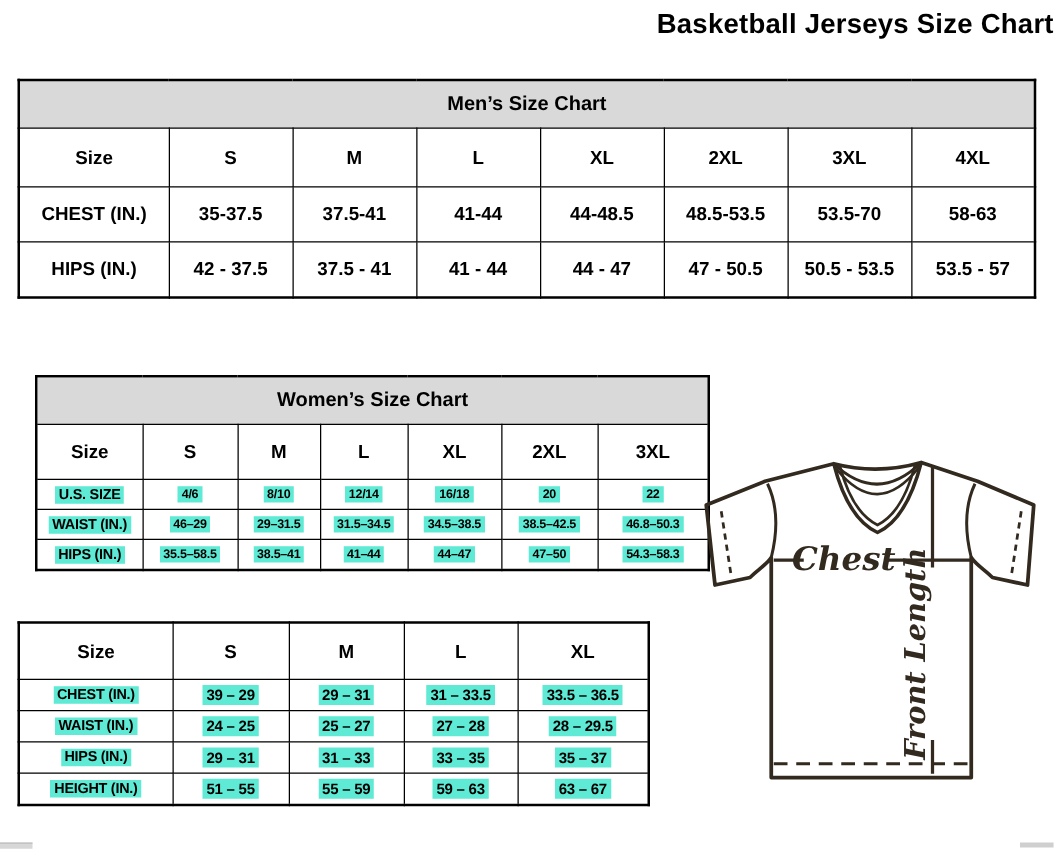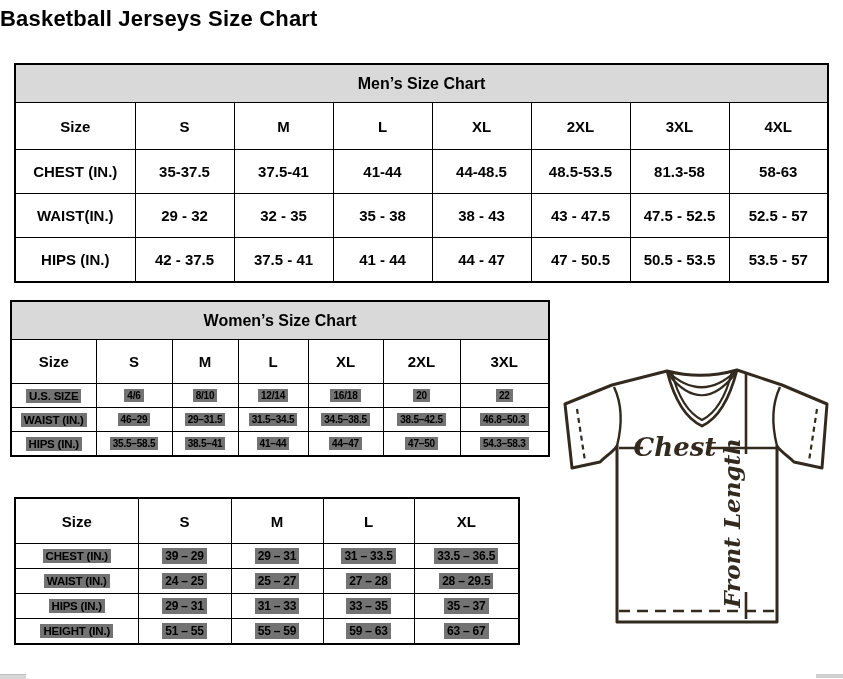--- a/index.html
+++ b/index.html
@@ -1,50 +1,50 @@
 <!DOCTYPE html>
 <html><head>
 <meta charset="utf-8">
 <style>
   html,body{margin:0;padding:0;}
   body{
     width:843px;height:679px;position:relative;overflow:hidden;
     background:#ffffff;font-family:"Liberation Sans",sans-serif;color:#000;
   }
   .page-title{
-    position:absolute;top:6px;left:0;width:843px;text-align:left;
+    position:absolute;top:6px;left:0;width:843px;text-align:right;
     font-size:22px;font-weight:bold;letter-spacing:.2px;
   }
   table.sizetable{
     position:absolute;border-collapse:collapse;table-layout:fixed;
     border:2px solid #000;background:#fff;
   }
   table.sizetable td{
     border:1px solid #000;text-align:center;vertical-align:middle;
     padding:0;font-weight:bold;overflow:hidden;white-space:nowrap;
   }
   td.band{background:#d9d9d9;font-size:16px;}
   
   table.men{left:14px;top:63px;width:815px;padding-left:18px;}
   .men .band{height:37px;}
   .men .sizes td{height:46px;font-size:15px;}
   .men .data td{height:43px;font-size:15px;}
   
-  table.women{left:10px;top:300px;width:538px;}
+  table.women{left:28px;top:300px;width:538px;}
   .women .band{height:37px;}
   .women .sizes td{height:43px;font-size:15px;}
   .women .data td{height:23px;font-size:10px;letter-spacing:-.2px;}
   .women .data td.lab{font-size:11.5px;}
   
   table.youth{left:14px;top:497px;width:504px;}
   .youth .band{height:36px;}
   .youth .sizes td{height:44px;font-size:15px;}
   .youth .data td{height:24px;font-size:12px;letter-spacing:-.2px;}
   .youth .data td.lab{font-size:11.5px;}
-  .hl{background:#737373;padding:1px 3px;}
+  .hl{background:#5eead4;padding:1px 3px;}
   
   .jersey{position:absolute;left:556px;top:360px;width:292px;height:272px;}
   .jersey path,.jersey line{fill:none;stroke:#32291f;stroke-linejoin:round;stroke-linecap:butt;}
   .jersey text{fill:#32291f;font-family:"DejaVu Serif",serif;font-weight:bold;font-style:italic;}
   
   .frag-left{position:absolute;left:0;top:674px;width:26px;height:5px;background:#d7d7d7;border-top:1px solid #bfbfbf;}
   .frag-right{position:absolute;left:816px;top:674px;width:27px;height:4px;background:#cfcfcf;}
 </style>
 </head>
 <body>
@@ -76,32 +76,22 @@
     <td>3XL</td>
     <td>4XL</td>
   </tr>
   <tr class="data">
     <td class="lab">CHEST (IN.)</td>
     <td>35-37.5</td>
     <td>37.5-41</td>
     <td>41-44</td>
     <td>44-48.5</td>
     <td>48.5-53.5</td>
-    <td>81.3-58</td>
+    <td>53.5-70</td>
     <td>58-63</td>
-  </tr>
-  <tr class="data">
-    <td class="lab">WAIST(IN.)</td>
-    <td>29 - 32</td>
-    <td>32 - 35</td>
-    <td>35 - 38</td>
-    <td>38 - 43</td>
-    <td>43 - 47.5</td>
-    <td>47.5 - 52.5</td>
-    <td>52.5 - 57</td>
   </tr>
   <tr class="data">
     <td class="lab">HIPS (IN.)</td>
     <td>42 - 37.5</td>
     <td>37.5 - 41</td>
     <td>41 - 44</td>
     <td>44 - 47</td>
     <td>47 - 50.5</td>
     <td>50.5 - 53.5</td>
     <td>53.5 - 57</td>

